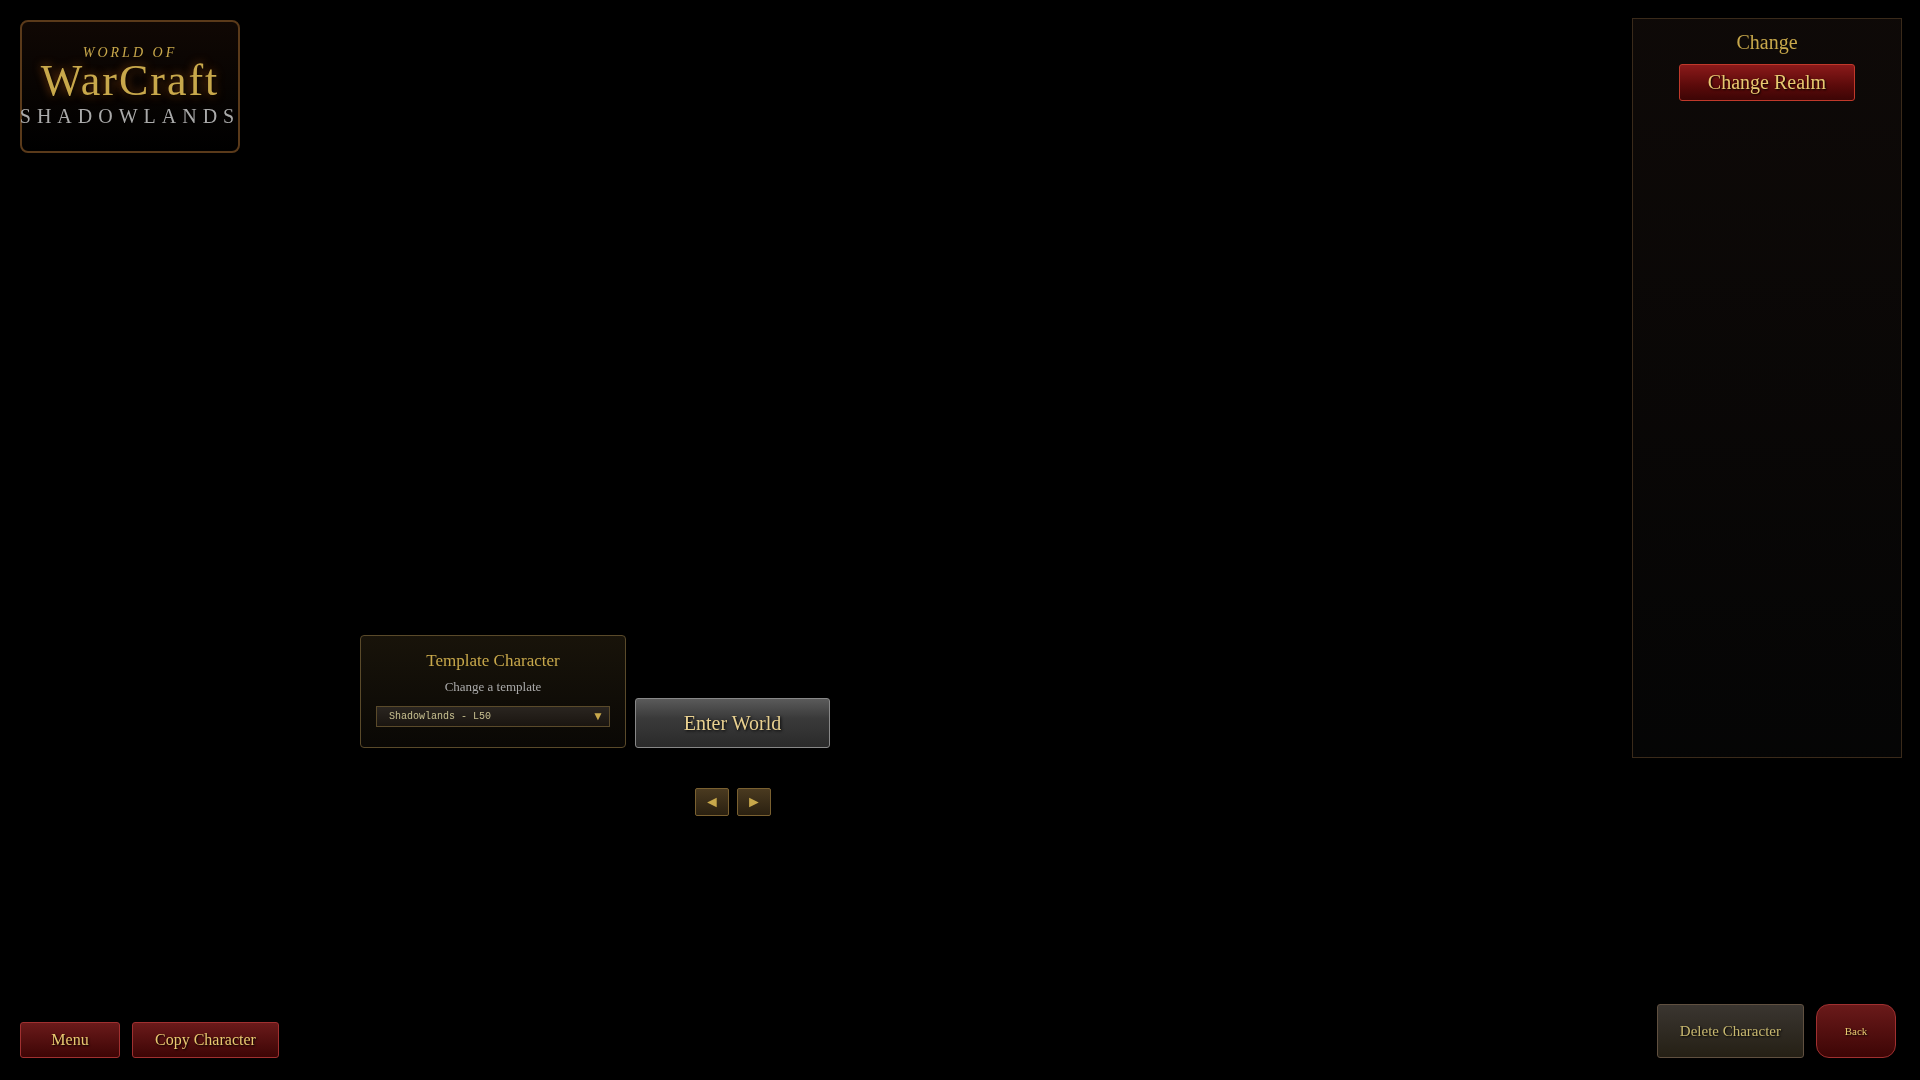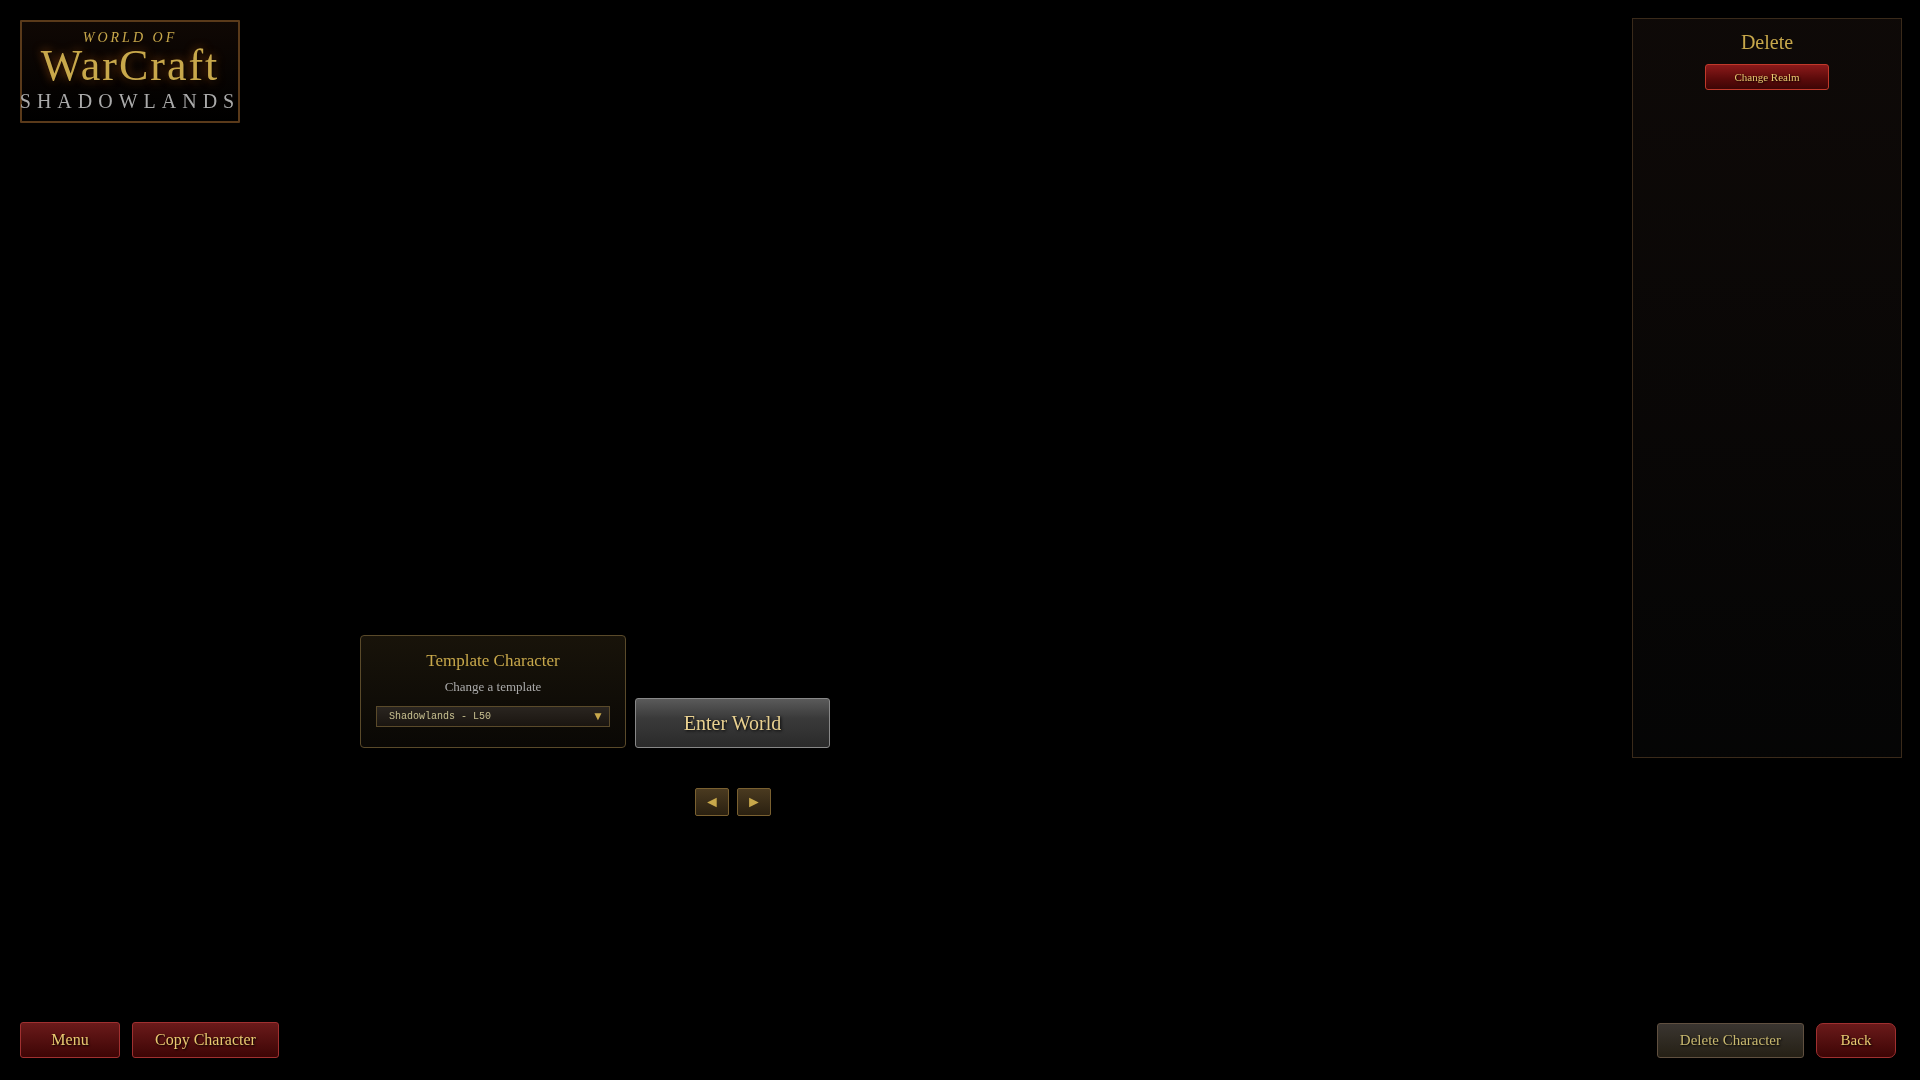--- a/index.html
+++ b/index.html
@@ -49,23 +49,23 @@
     .logo-shadowlands {
       font-size: 20px;
       color: #aaaaaa;
       letter-spacing: 6px;
       text-transform: uppercase;
       margin-top: 4px;
     }
 
     .logo-border {
       border: 2px solid #5a3a1a;
-      padding: 8px 12px;
+      padding: 23px 12px;
       background: linear-gradient(180deg, rgba(20,10,5,0.8) 0%, rgba(0,0,0,0.6) 100%);
-      border-radius: 1px;
+      border-radius: 8px;
     }
 
     
     #right-panel {
       position: absolute;
       top: 18px;
       right: 18px;
       width: 270px;
       height: 740px;
       border: 1px solid #3a2a1a;
@@ -79,21 +79,21 @@
       padding: 12px 0 10px 0;
       font-family: 'Georgia', serif;
     }
 
     #change-realm-btn {
       display: block;
       margin: 0 auto 10px auto;
       background: linear-gradient(180deg, #8b1a1a 0%, #5a0a0a 60%, #3d0505 100%);
       border: 1px solid #c0392b;
       color: #e8c870;
-      font-size: 11px;
+      font-size: 20px;
       padding: 6px 28px;
       cursor: pointer;
       font-family: 'Georgia', serif;
       text-shadow: 1px 1px 2px #000;
       border-radius: 3px;
     }
 
     
     #template-panel {
       position: absolute;
@@ -232,44 +232,44 @@
       font-family: 'Georgia', serif;
       text-shadow: 1px 1px 2px #000;
       border-radius: 3px;
       min-width: 130px;
     }
 
     .bottom-btn-red {
       background: linear-gradient(180deg, #6a1a1a 0%, #3d0505 100%);
       border: 1px solid #a03030;
       color: #e8c870;
-      font-size: 15px;
-      padding: 8px 22px;
-      cursor: pointer;
-      font-family: 'Georgia', serif;
-      text-shadow: 1px 1px 2px #000;
-      border-radius: 7px;
+      font-size: 11px;
+      padding: 20px 22px;
+      cursor: pointer;
+      font-family: 'Georgia', serif;
+      text-shadow: 1px 1px 2px #000;
+      border-radius: 13px;
       min-width: 80px;
     }
   </style>
 </head>
 <body>
 
 <div id="logo">
   <div class="logo-border">
     <div class="logo-text">
       <span class="logo-world-of">World of</span>
       <span class="logo-warcraft">WarCraft</span>
       <span class="logo-shadowlands">Shadowlands</span>
     </div>
   </div>
 </div>
 
 <div id="right-panel">
-  <div id="realm-name">Delete</div>
+  <div id="realm-name">Change</div>
   <button id="change-realm-btn">Change Realm</button>
 </div>
 
 <div id="template-panel">
   <div id="template-title">Template Character</div>
   <div id="template-subtitle">Change a template</div>
   <div class="dropdown-wrapper">
     <select id="template-dropdown"><option>Shadowlands - L50</option></select>
     <span class="dropdown-arrow">▼</span>
   </div>

